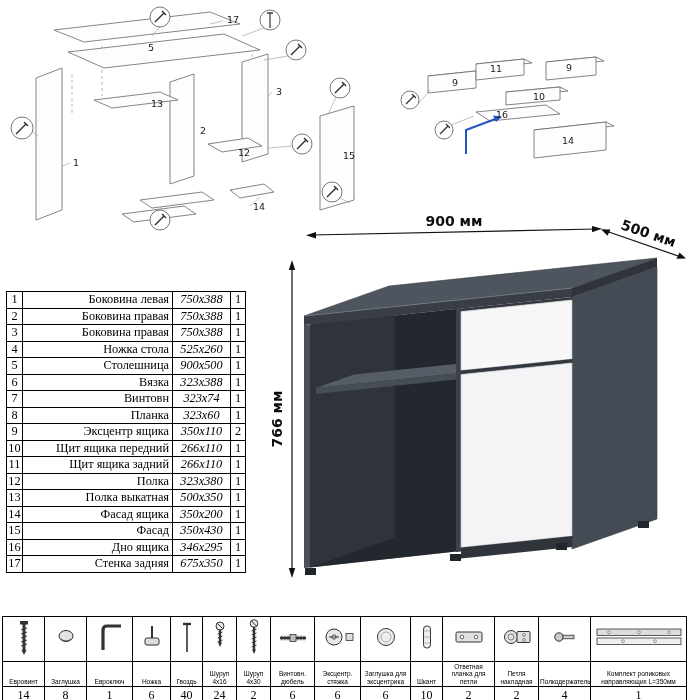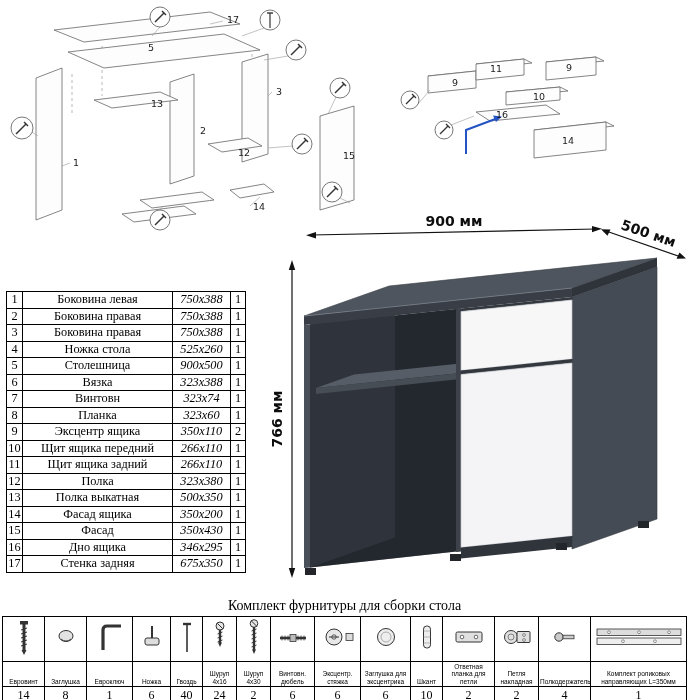--- a/index.html
+++ b/index.html
@@ -10,21 +10,21 @@
   .diag-main   { position:absolute; left:2px;  top:4px; }
   .diag-drawer { position:absolute; left:396px; top:50px; }
   .render      { position:absolute; left:256px; top:216px; }
 
   .plabel { font-family:"DejaVu Sans", sans-serif; font-size:9.5px; fill:#1a1a1a; }
   .dim    { font-family:"DejaVu Sans", sans-serif; font-size:14px; font-weight:bold; fill:#0d0d0d; }
 
   table.parts { position:absolute; left:6px; top:291px; border-collapse:collapse; font-size:12.3px; color:#000; }
   table.parts td { border:1px solid #000; height:16.5px; line-height:15px; padding:0 3px; white-space:nowrap; }
   table.parts td.n  { width:16px;  text-align:center; padding:0 1px; }
-  table.parts td.nm { width:150px; text-align:center; }
+  table.parts td.nm { width:150px; text-align:right; }
   table.parts td.sz { width:58px;  text-align:center;font-style:italic; }
   table.parts td.q  { width:15px;  text-align:center; padding:0 1px; }
 
   .hw-title { position:absolute; left:0; top:598px; width:689px; text-align:center; font-size:14px; color:#000; }
   table.hw { position:absolute; left:2px; top:616px; width:685px; border-collapse:collapse; table-layout:fixed; }
   table.hw td { border:1px solid #000; text-align:center; vertical-align:middle; padding:0; overflow:hidden; }
   table.hw td.icon-cell { height:42px; }
   table.hw td.name-cell { height:20px; font-family:"Liberation Sans", sans-serif; font-size:6.5px; line-height:1.15; vertical-align:bottom; padding:1px; color:#000; }
   table.hw td.qty-cell  { height:17px; font-size:12px; color:#000; }
 </style>
@@ -304,21 +304,20 @@
     </g>
 
     <g>
       <line x1="36" y1="50" x2="36" y2="356" stroke="#111" stroke-width="1.2"></line>
       <polygon points="36,44 32.8,54 39.2,54" fill="#111"></polygon>
       <polygon points="36,362 32.8,352 39.2,352" fill="#111"></polygon>
       <text class="dim" x="26" y="203" text-anchor="middle" transform="rotate(-90 26 203)">766 мм</text>
     </g>
   </svg>
 
-  <div class="hw-title">Комплект фурнитуры для сборки стола</div>
 
   <table class="hw">
     <colgroup>
       <col style="width:42px">
         <col style="width:42px">
         <col style="width:46px">
         <col style="width:38px">
         <col style="width:32px">
       <col style="width:34px">
         <col style="width:34px">

